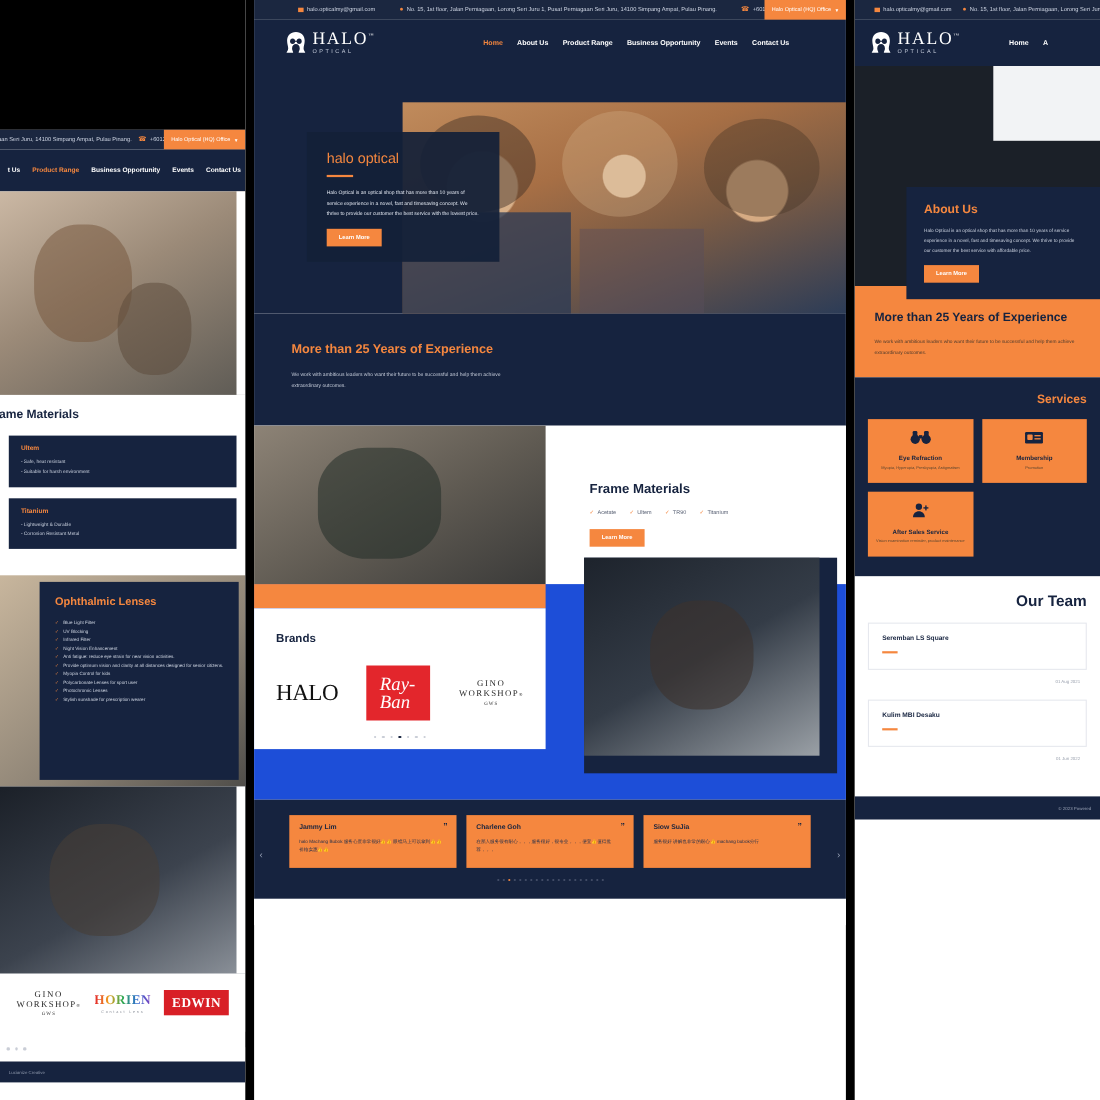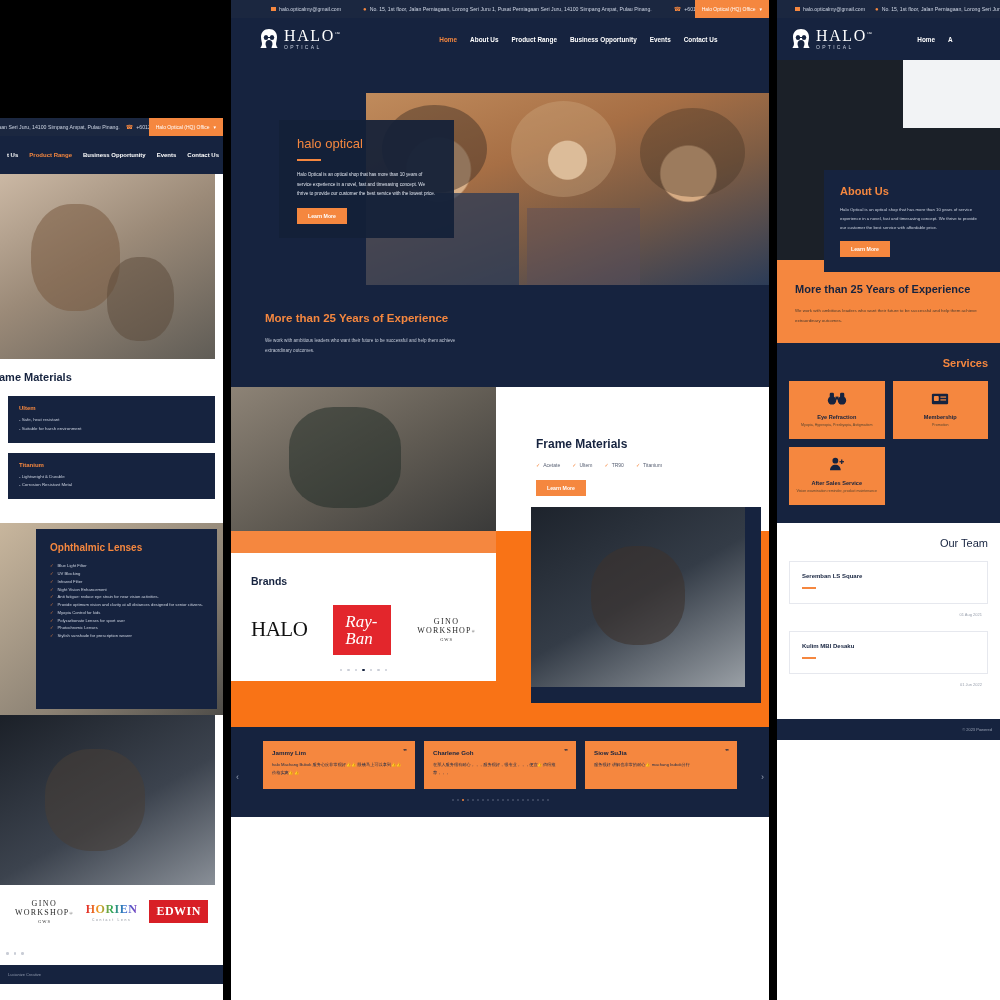--- a/index.html
+++ b/index.html
@@ -138,21 +138,21 @@
   .mission { background:#fff; padding:20px 14px 22px; text-align:center; border-bottom:1px solid #eceef2; }
   .mission h3 { color:#16233f; font-size:11px; font-weight:bold; margin-top:6px; }
   .mission p { color:#6e7687; font-size:4.2px; margin-top:6px; }
   .services { background:#16233f; padding:14px 12px 18px; }
   .services h3 { color:#f5873f; font-size:11px; font-weight:bold; text-align:right; margin-bottom:12px; }
   .svc-grid { display:grid; grid-template-columns:1fr 1fr; gap:8px; }
   .svc { background:#f5873f; padding:10px 7px; text-align:center; }
   .svc .t { color:#16233f; font-size:5.6px; font-weight:bold; margin-top:5px; }
   .svc .d { color:#5a452f; font-size:3.6px; margin-top:3px; line-height:1.6; }
   .teams { background:#fff; padding:14px 12px 18px; }
-  .teams h3 { color:#16233f; font-size:11px; font-weight:normal; text-align:right; margin-bottom:12px; }
+  .teams h3 { color:#16233f; font-size:14px; font-weight:bold; text-align:right; margin-bottom:12px; }
   .team-card { border:1px solid #e6e8ee; background:#fff; padding:11px 12px 14px; margin-bottom:10px; }
   .team-card .n { color:#16233f; font-size:6px; font-weight:bold; }
   .team-card .u { width:14px; height:2px; background:#f5873f; margin-top:8px; }
   .team-date { text-align:right; color:#9aa1ae; font-size:4px; margin:-2px 6px 14px 0; }
   .rfooter { background:#16233f; padding:8px; text-align:right; color:#99a2b5; font-size:4px; }
 </style>
 </head>
 <body>
 
 <div class="stage">
@@ -360,21 +360,21 @@
         <div class="ticks">
           <span><i>✓</i><span>Acetate</span></span>
           <span><i>✓</i><span>Ultem</span></span>
           <span><i>✓</i><span>TR90</span></span>
           <span><i>✓</i><span>Titanium</span></span>
         </div>
         <div class="btn-orange" style="margin-top:12px;">Learn More</div>
       </div>
     </div>
 
-    <div style="position:relative;background:#f97316;height:196px;">
+    <div style="position:relative;background:#1d4ed8;height:196px;">
       <div style="position:absolute;left:0;top:0;width:265px;height:22px;background:#f5873f;"></div>
       <div class="brands" style="position:absolute;left:0;top:22px;width:265px;">
         <div class="brands-h">Brands</div>
         <div class="brand-row">
           <div class="vogue">HALO</div>
           <div class="rayban">Ray-Ban</div>
           <div class="gino">
             <div class="g1">GINO</div>
             <div class="g2"><span>WORKSHOP</span><span style="font-size:4px;">®</span></div>
             <div class="g3">GWS</div>

